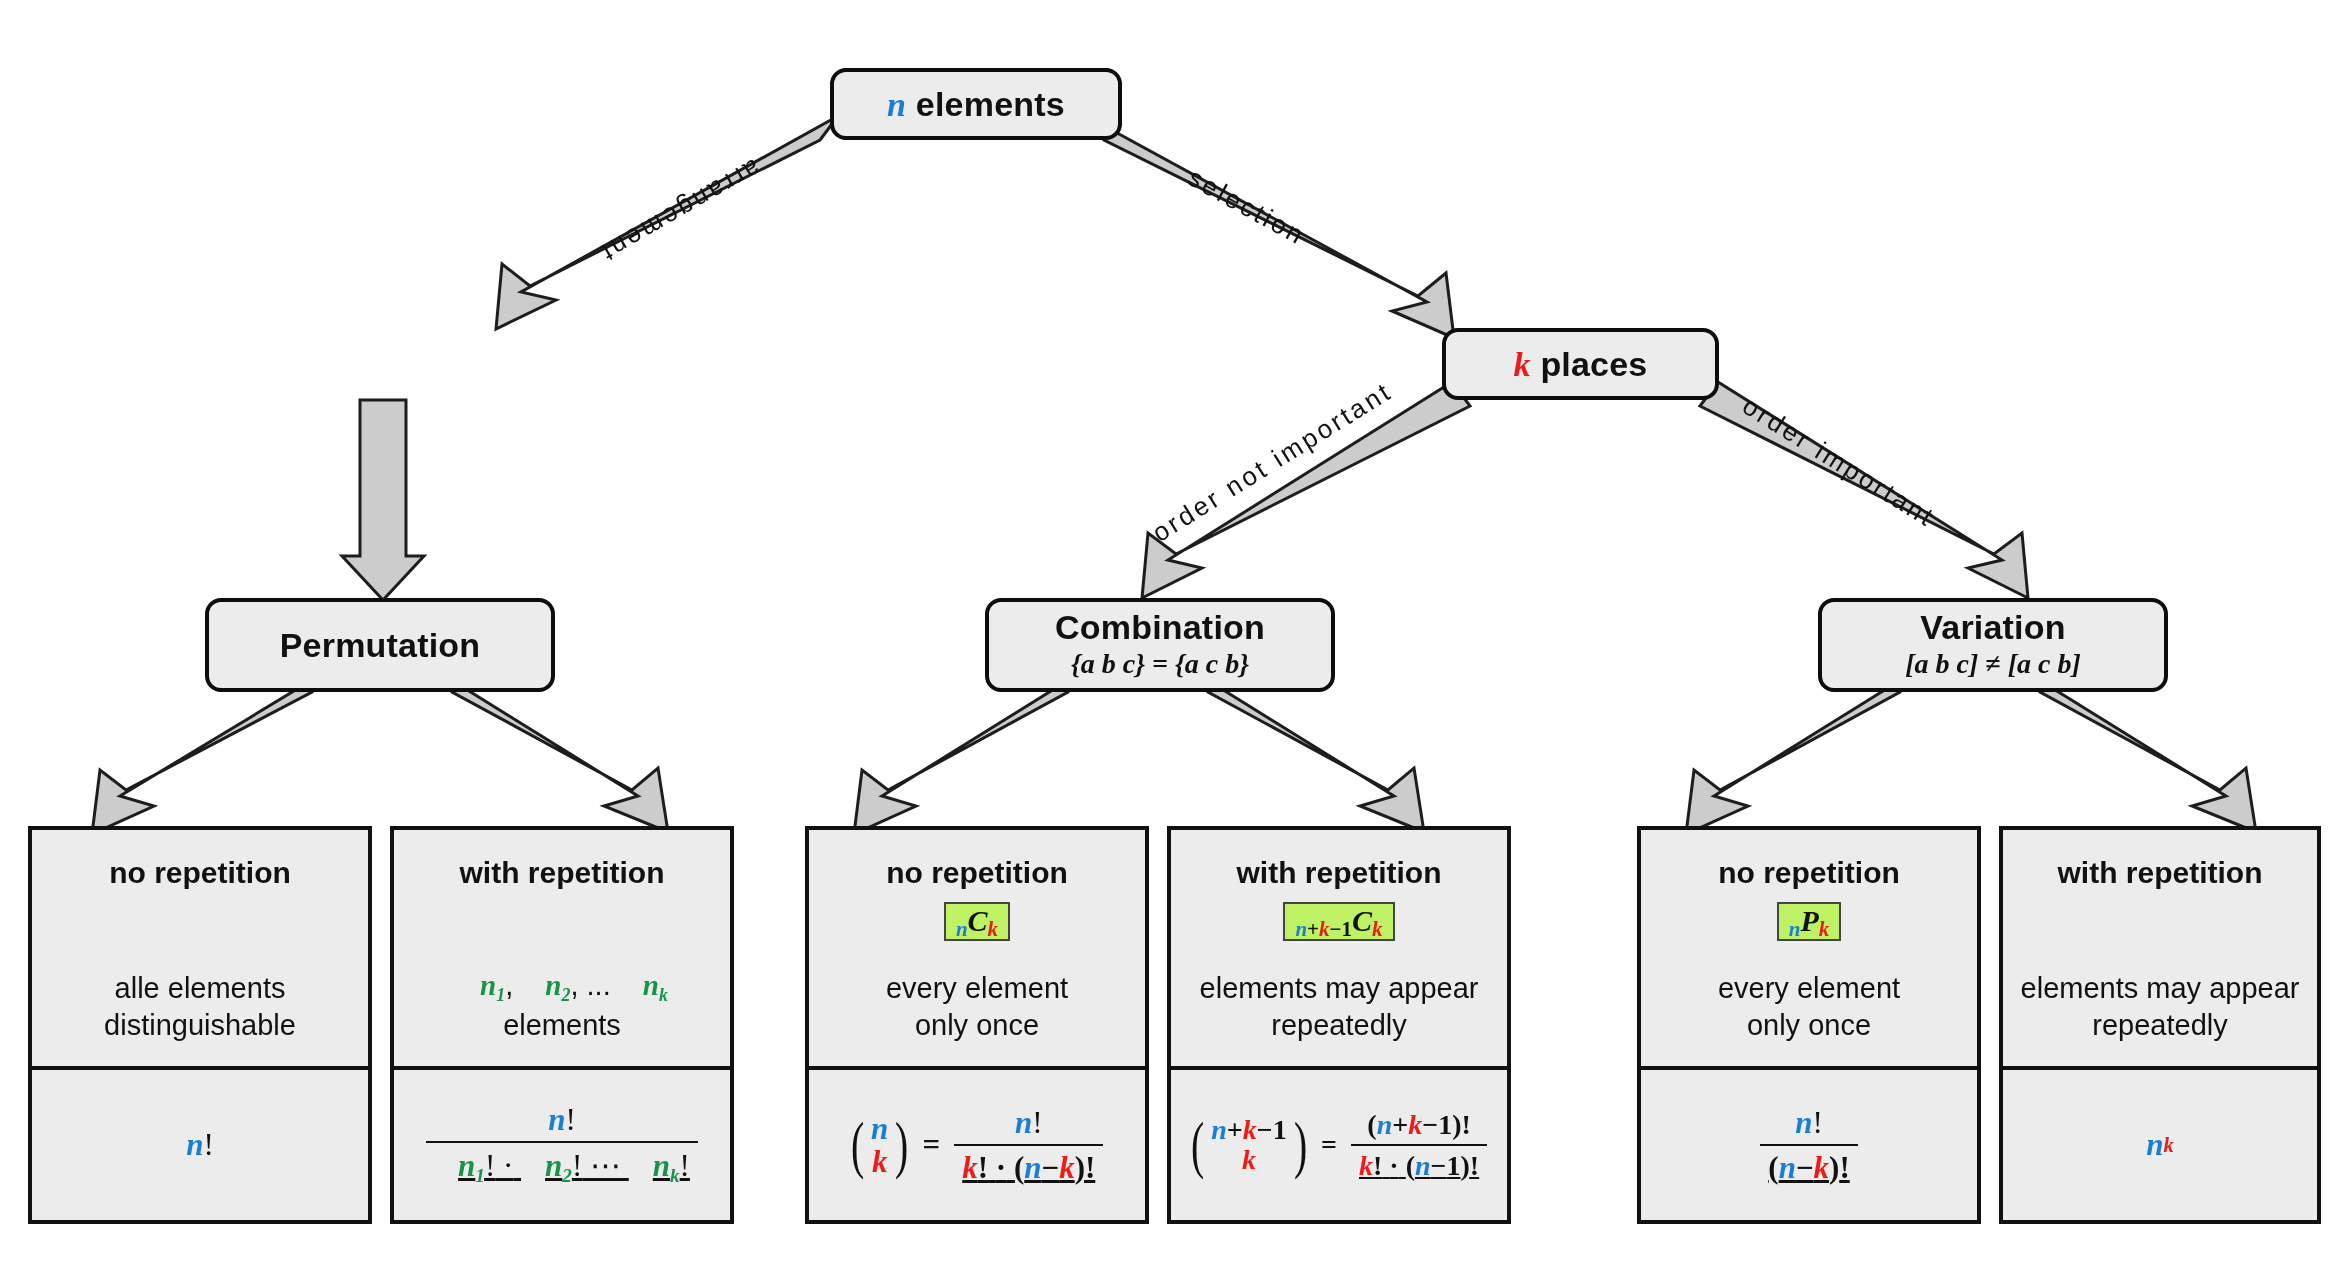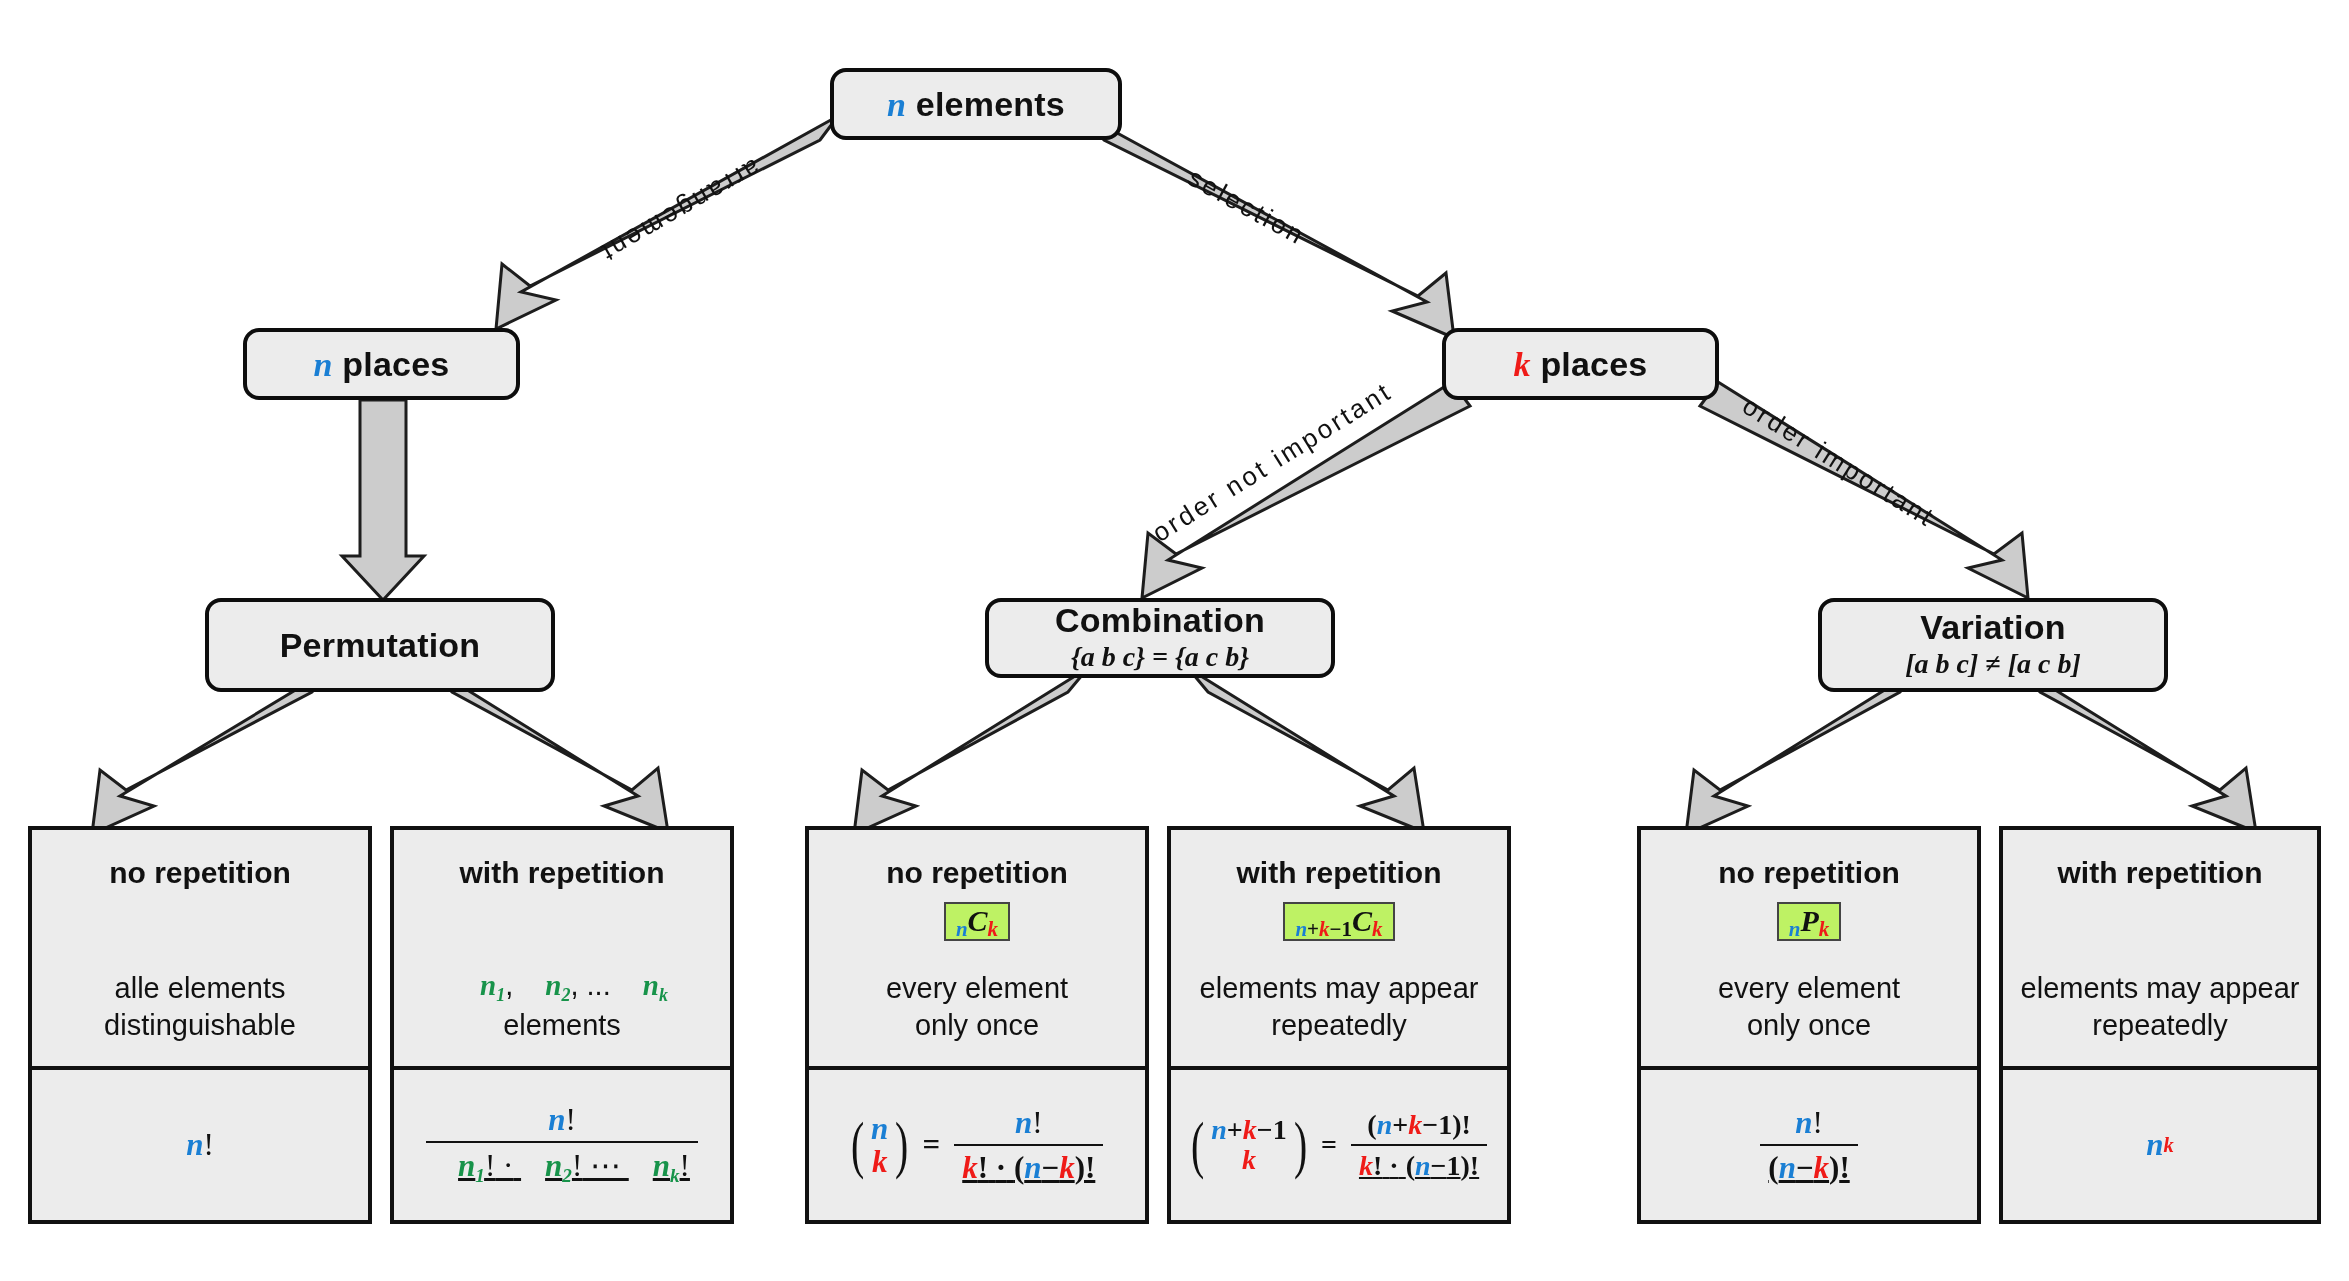--- a/index.html
+++ b/index.html
@@ -185,37 +185,32 @@
   <div class="elabel" style="left:1155px; top:520px; transform:rotate(-32deg);">order not important</div>
 
   <div class="elabel" style="left:1745px; top:388px; transform:rotate(32deg);">order important</div>
 
   <div class="node" style="left:830px; top:68px; width:292px; height:72px;">
     <div class="title" style="font-size:34px;">
       <span class="v-n">n</span><span> elements</span>
     </div>
   </div>
 
-  <div class="node" style="left:243px; top:328px; width:277px; height:72px;">
-    <div class="title" style="font-size:34px;">
-      <span class="v-n">n</span><span> places</span>
-    </div>
-  </div>
 
   <div class="node" style="left:1442px; top:328px; width:277px; height:72px;">
     <div class="title" style="font-size:34px;">
       <span class="v-k">k</span><span> places</span>
     </div>
   </div>
 
   <div class="node" style="left:205px; top:598px; width:350px; height:94px;">
     <div class="title" style="font-size:34px;">Permutation</div>
   </div>
 
-  <div class="node" style="left:985px; top:598px; width:350px; height:80px;">
+  <div class="node" style="left:985px; top:598px; width:350px; height:94px;">
     <div class="title" style="font-size:34px; line-height:1.05;">Combination</div>
     <div class="sub" style="font-size:28px; margin-top:2px;">{a b c} = {a c b}</div>
   </div>
 
   <div class="node" style="left:1818px; top:598px; width:350px; height:94px;">
     <div class="title" style="font-size:34px; line-height:1.05;">Variation</div>
     <div class="sub" style="font-size:28px; margin-top:2px;">[a b c] ≠ [a c b]</div>
   </div>
 
   <div class="card" style="left:28px; top:826px; width:344px; height:398px;">

